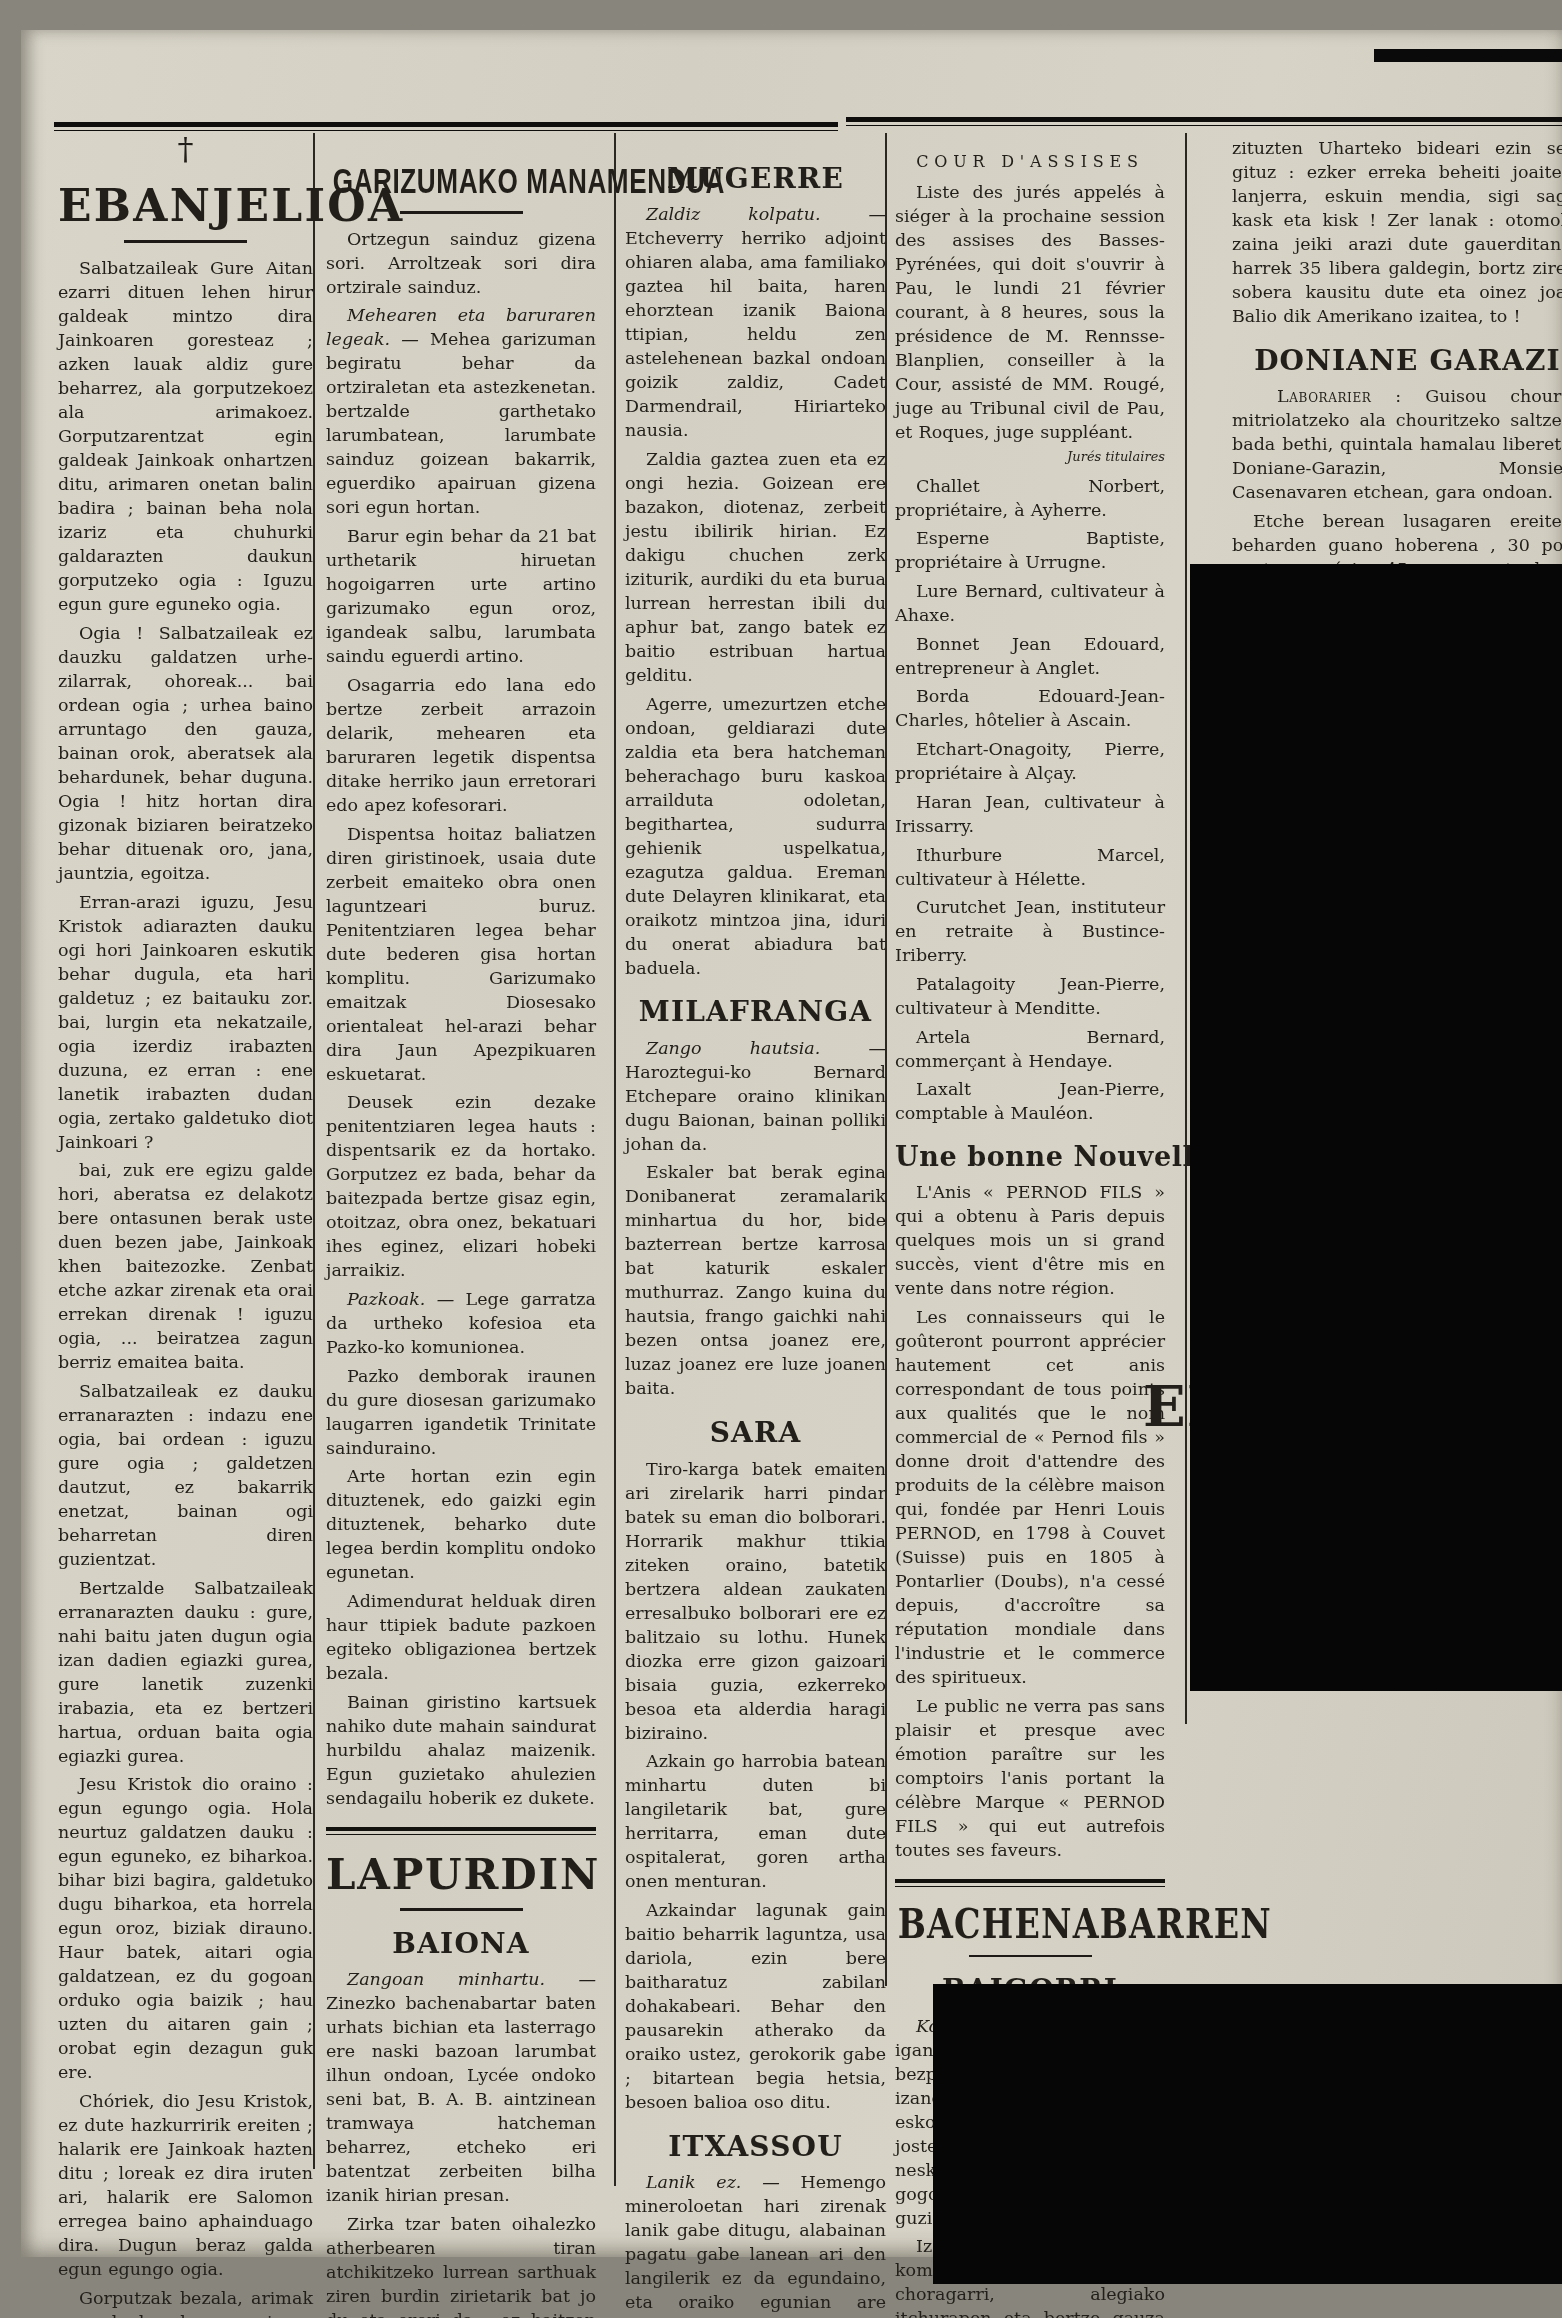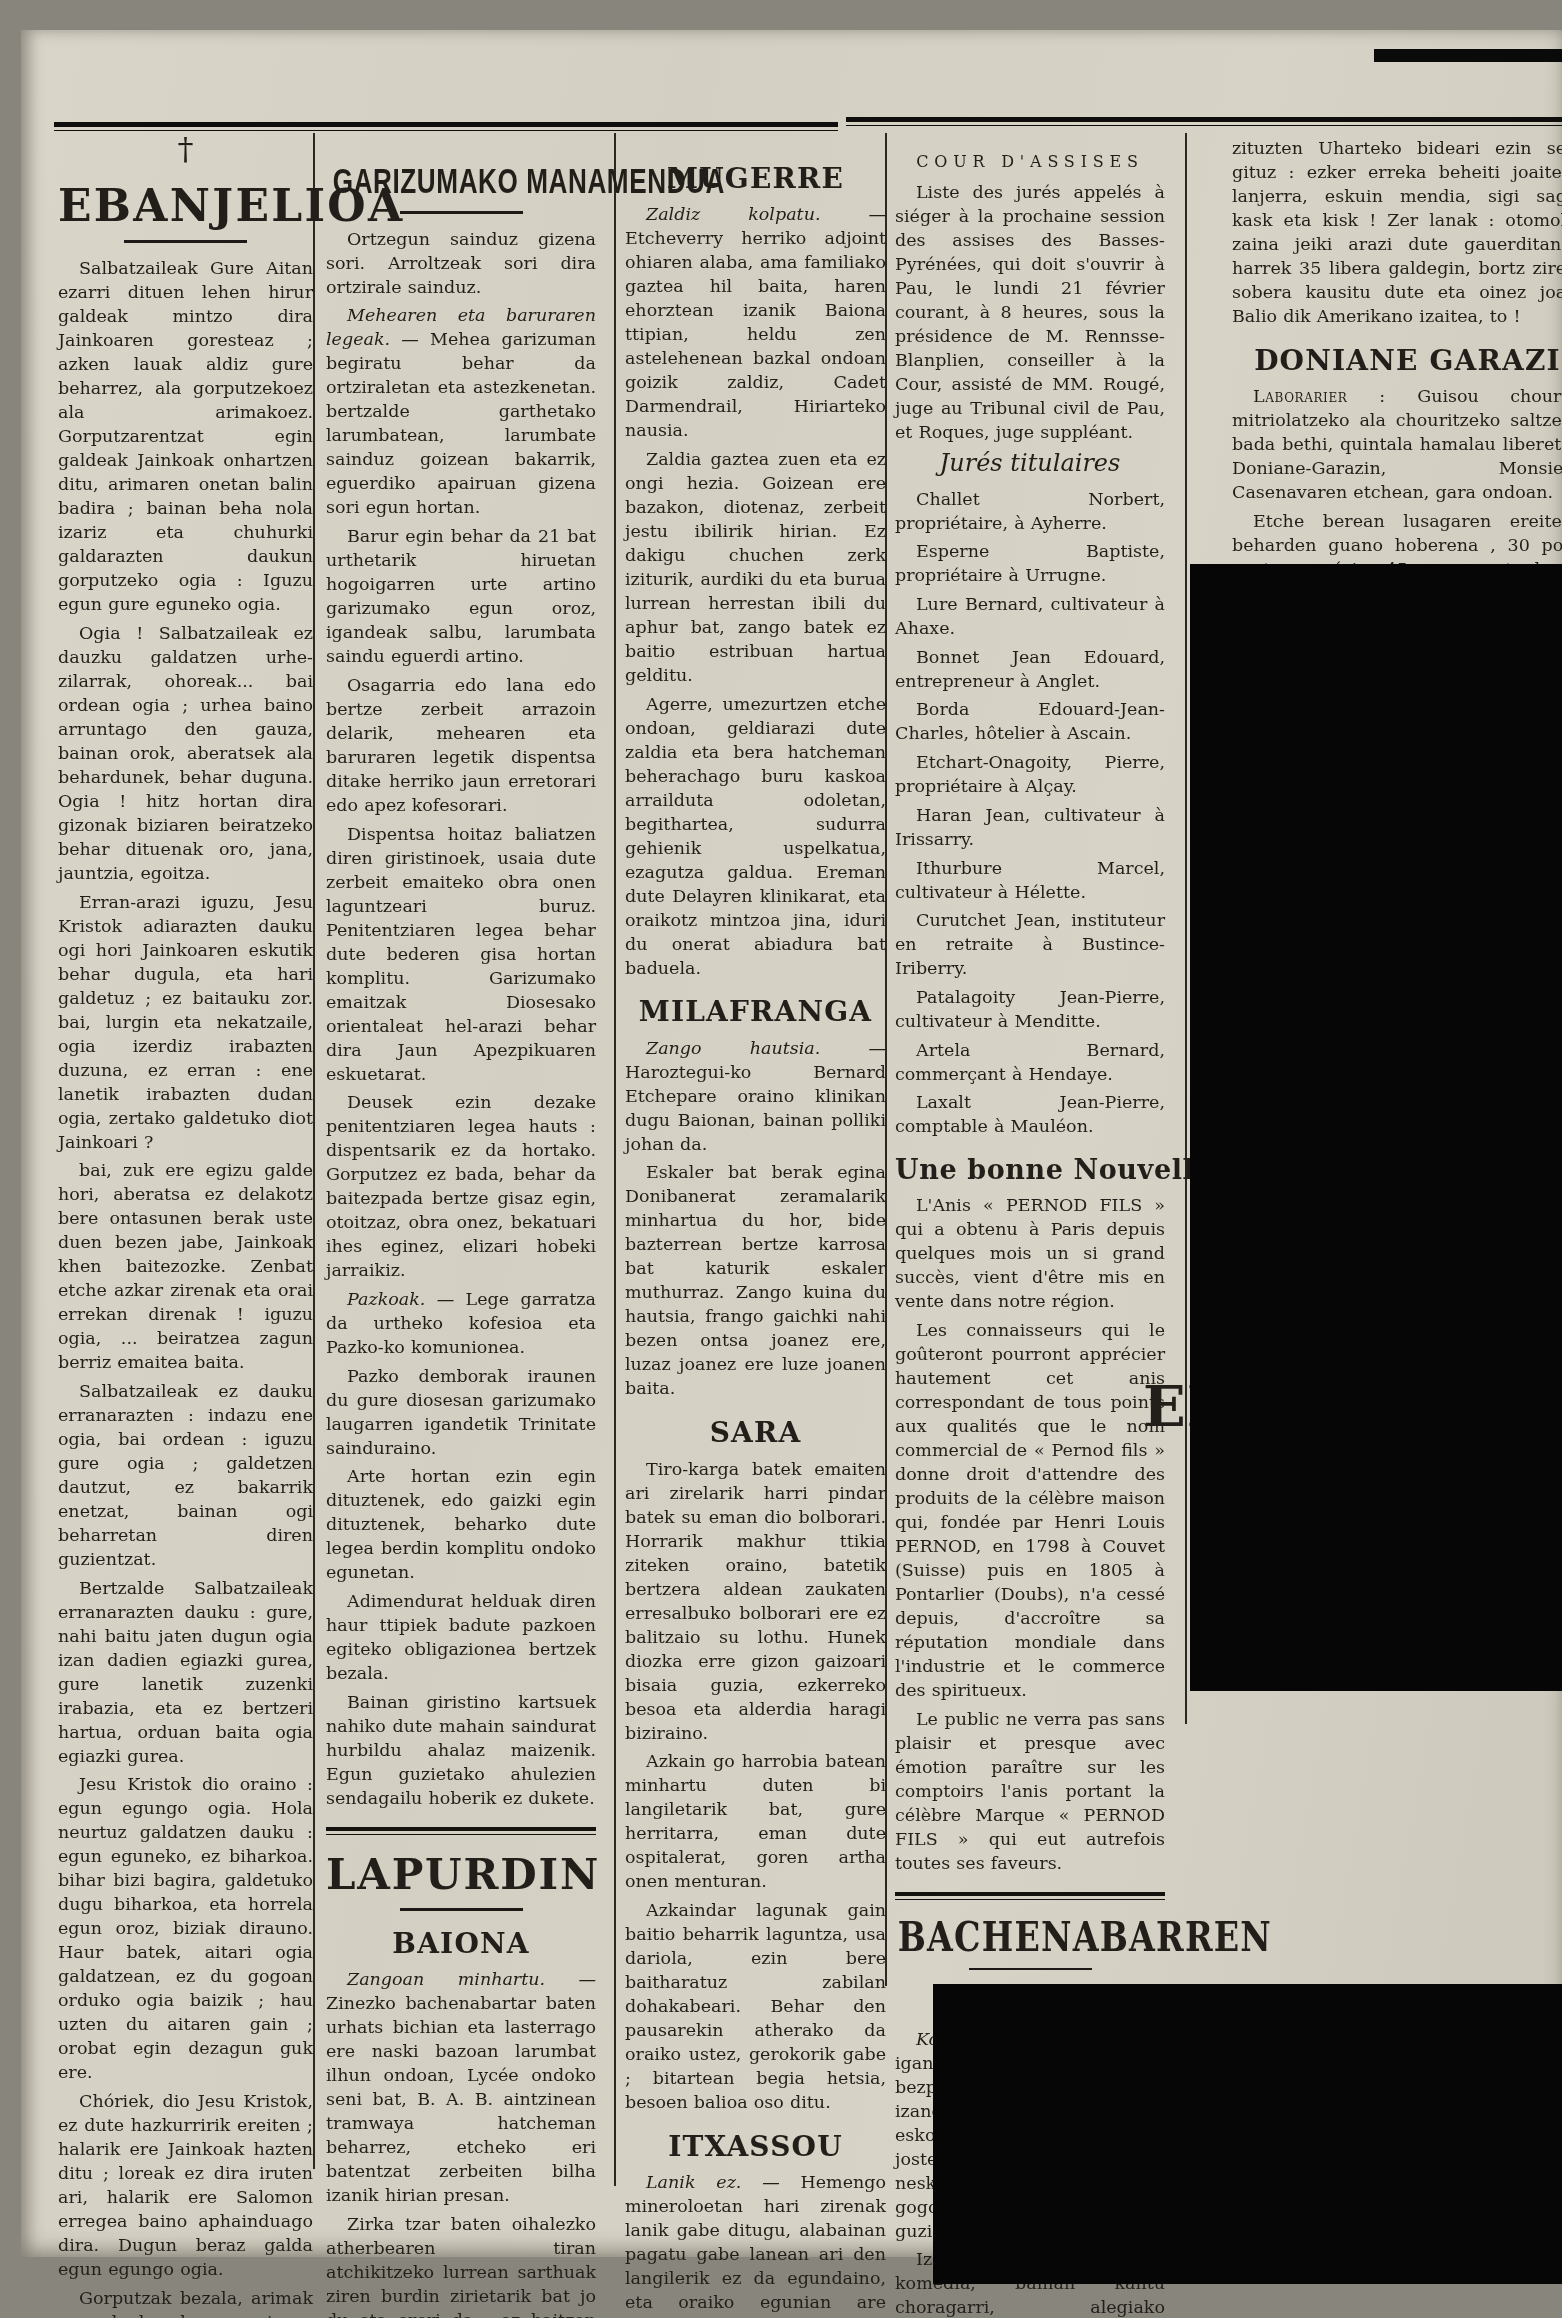--- a/index.html
+++ b/index.html
@@ -10,33 +10,33 @@
   }
   .paper{
     position:absolute;left:21px;top:30px;width:1541px;height:2227px;
     background:linear-gradient(100deg,#d9d5c9 0%,#d3cfc2 35%,#d7d3c6 65%,#ccc8bb 100%);
     box-shadow:inset 8.2px 0 15px rgba(60,55,45,.35), inset 0 -10.5px 17.5px rgba(60,55,45,.25);
   }
   .col{position:absolute;text-align:justify;}
   .para{font-size:17.5px;line-height:24px;margin:0 0 4.7px 0;text-indent:21px;word-spacing:0.6px;}
   .para.noind{text-indent:0;}
   .lead{font-style:italic;}
-  .sc{font-variant:small-caps;letter-spacing:0.6px;}
+  .sc{font-variant:small-caps;letter-spacing:0.6px;margin-left:24px;}
   .h{display:block;text-align:center;font-weight:bold;margin:17.5px 0 9.3px;line-height:1.05;white-space:nowrap;}
   .h-serif-xl{font-size:44px;letter-spacing:2.3px;}
   .h-sans-lg{font-family:"Liberation Sans",sans-serif;font-size:27.5px;letter-spacing:0.6px;transform:scale(.95,1.3);margin:21px 0 15px;}
   .h-serif-xxl{font-size:42px;letter-spacing:1.8px;}
   .h-xxl2{font-size:34px;letter-spacing:1.2px;transform:scale(.98,1.2);margin:20px 0 11.7px;}
   .h-town{font-size:28px;letter-spacing:1.2px;}
   .h-caps{font-size:16px;font-weight:normal;letter-spacing:5.8px;}
   .h-mixed{font-size:27px;letter-spacing:0.6px;}
   .divider{width:123px;height:2.9px;background:#1c1916;margin:11.7px auto 13px;}
   .rule-thick{height:2.9px;border-top:4.7px solid #14120f;border-bottom:1.8px solid #14120f;margin:17.5px 0 15px;}
   .cross{text-align:center;font-size:32px;margin:0;line-height:1;}
-  .cpara{ text-align:center;font-style:italic;font-size:24px;margin:5.8px 0 9.3px;}
+  .cpara{ text-align:right;font-style:italic;font-size:13px;margin:5.8px 0 9.3px;}
   .vrule{position:absolute;width:1.8px;background:#2b2824;}
   .toprule{position:absolute;border-top:5.3px solid #100e0c;border-bottom:1.8px solid #100e0c;padding-top:2.9px;height:0;}
   .redact{position:absolute;background:#060606;z-index:5;}
   .inkmark{position:absolute;background:#0a0a0a;z-index:5;}
   .fragment{position:absolute;font-weight:bold;z-index:4;letter-spacing:1.2px;}
 </style>
 </head>
 <body>
 
 <div class="paper"></div>

